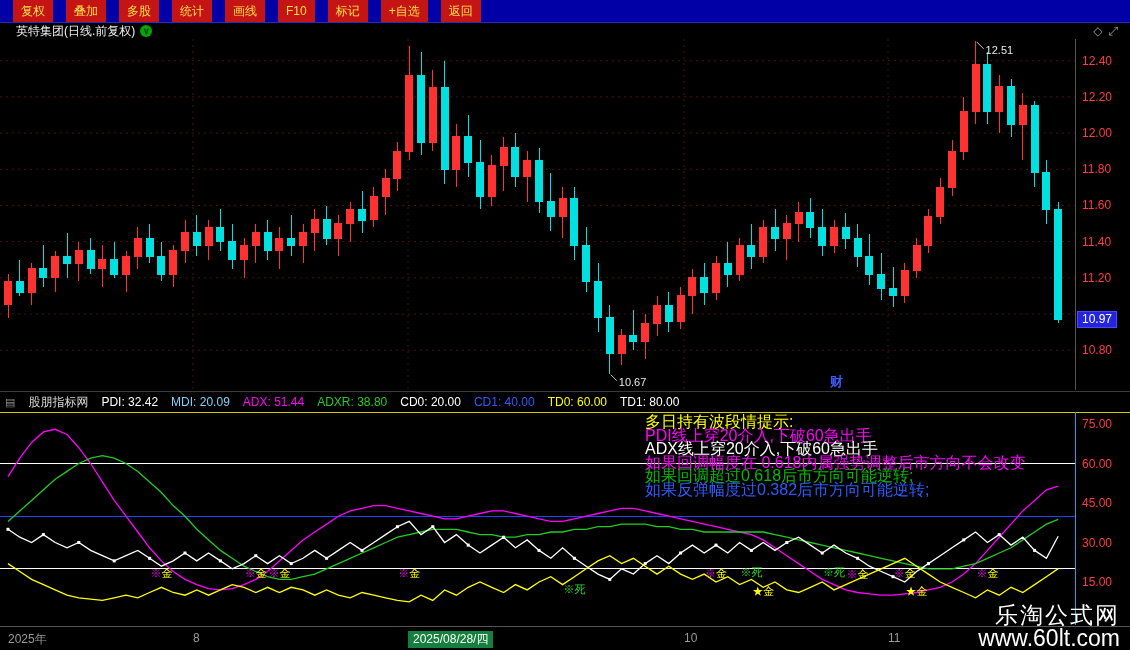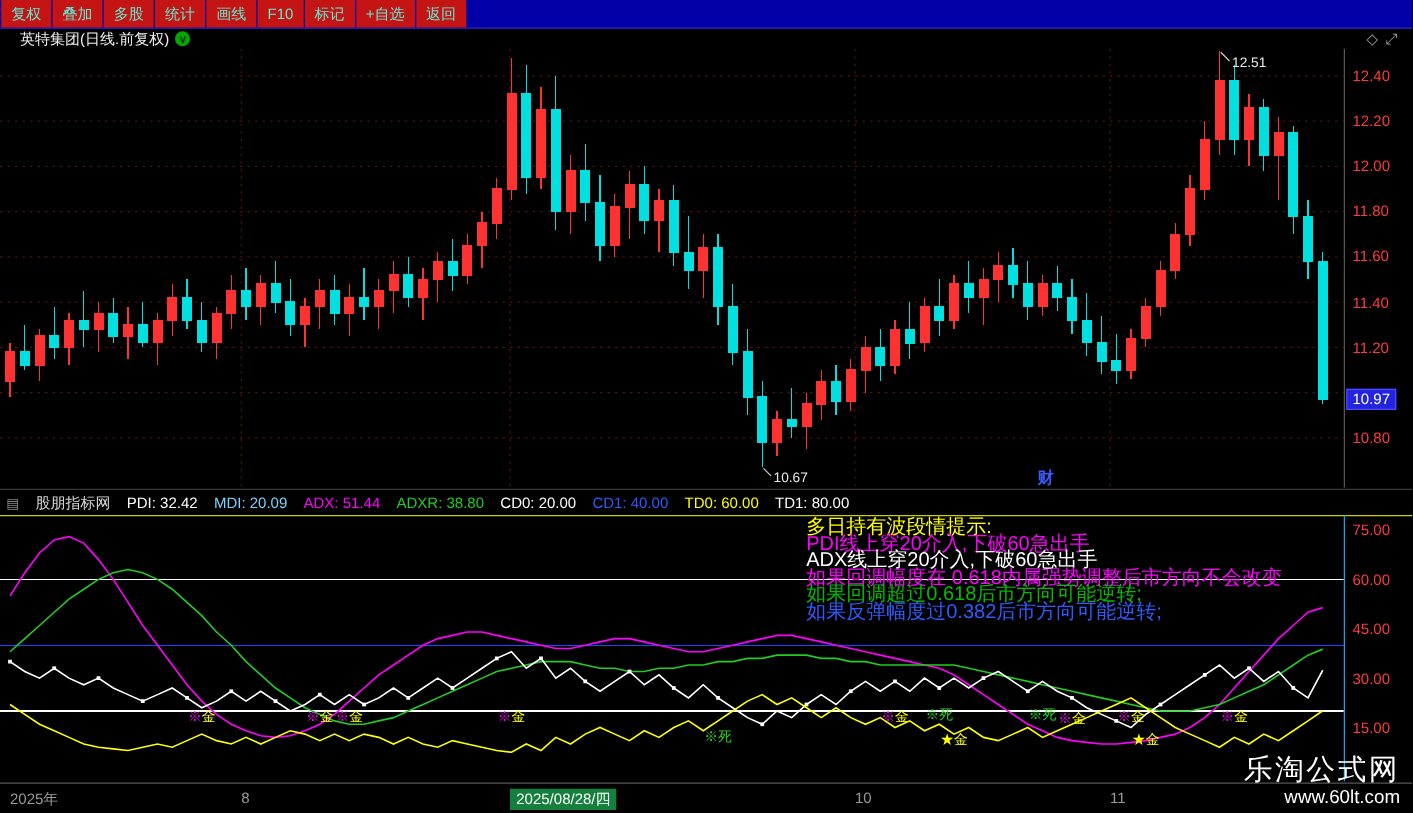--- a/index.html
+++ b/index.html
@@ -7,21 +7,21 @@
           font-family:"Liberation Sans",sans-serif;-webkit-font-smoothing:antialiased;}
   
   .topbar{position:absolute;top:0;left:0;right:0;height:22px;background:#0000a6;
           display:flex;justify-content:space-between;align-items:center;font-size:12px;color:#e6e6e6;
           border-bottom:1px solid #2a2ac0;}
   .topbar-left{display:flex;align-items:center;padding-left:4px;height:22px;}
   .period{padding:0 8px;line-height:22px;cursor:pointer;white-space:nowrap;}
   .period.active{color:#ffff00;font-weight:bold;}
   .chev{font-size:9px;margin-left:2px;color:#c8c8c8;}
   .topbar-right{display:flex;height:22px;}
-  .action-btn{background:#c41414;color:#5eead4;line-height:22px;padding:0 8px;margin-left:1px;cursor:pointer;white-space:nowrap;}
+  .action-btn{background:#c41414;color:#fde047;line-height:22px;padding:0 8px;margin-left:13px;cursor:pointer;white-space:nowrap;}
   
   .titlebar{position:absolute;top:23px;left:0;right:0;height:16px;display:flex;align-items:center;
             padding-left:6px;font-size:12px;color:#efefef;margin-left:10px;}
   .title-caret{display:inline-block;width:12px;height:12px;border-radius:50%;background:#00a800;
                color:#003300;font-size:9px;line-height:12px;text-align:center;margin-left:5px;font-weight:bold;}
   .title-icons{position:absolute;right:6px;top:1px;color:#9a9a9a;font-size:12px;letter-spacing:6px;}
   
   .main-chart{position:absolute;top:39px;left:0;width:1130px;height:351px;}
   #main-svg{position:absolute;left:0;top:0;}
   .axis-col{position:absolute;left:1075px;top:0;width:55px;height:351px;border-left:1px solid #565656;}
@@ -41,21 +41,21 @@
   .ind-axis-col{position:absolute;left:1075px;top:0;width:55px;height:213px;border-left:1px solid #0ea5e9;}
   .ind-notes{position:absolute;left:645px;top:3px;font-size:16px;line-height:13.6px;white-space:nowrap;}
   
   .bottombar{position:absolute;top:626px;left:0;right:0;height:24px;background:#000;
              border-top:1px solid #565656;font-size:12px;color:#9a9a9a;}
   .tick{position:absolute;top:4px;white-space:nowrap;}
   .tick.hl{background:#15803d;color:#fff;padding:0 5px;}
   
   .watermark{position:absolute;right:10px;top:602px;text-align:right;color:#fff;z-index:20;font-weight:normal;}
   .wm1{font-size:23px;letter-spacing:2px;line-height:26px;}
-  .wm2{font-size:15px;line-height:20px;}
+  .wm2{font-size:23px;line-height:20px;}
 </style>
 </head>
 <body>
 
 <div class="screen">
 
   <div class="topbar">
     <div class="topbar-right" id="topbar-right">
         <span class="action-btn">复权</span>
         <span class="action-btn">叠加</span>

